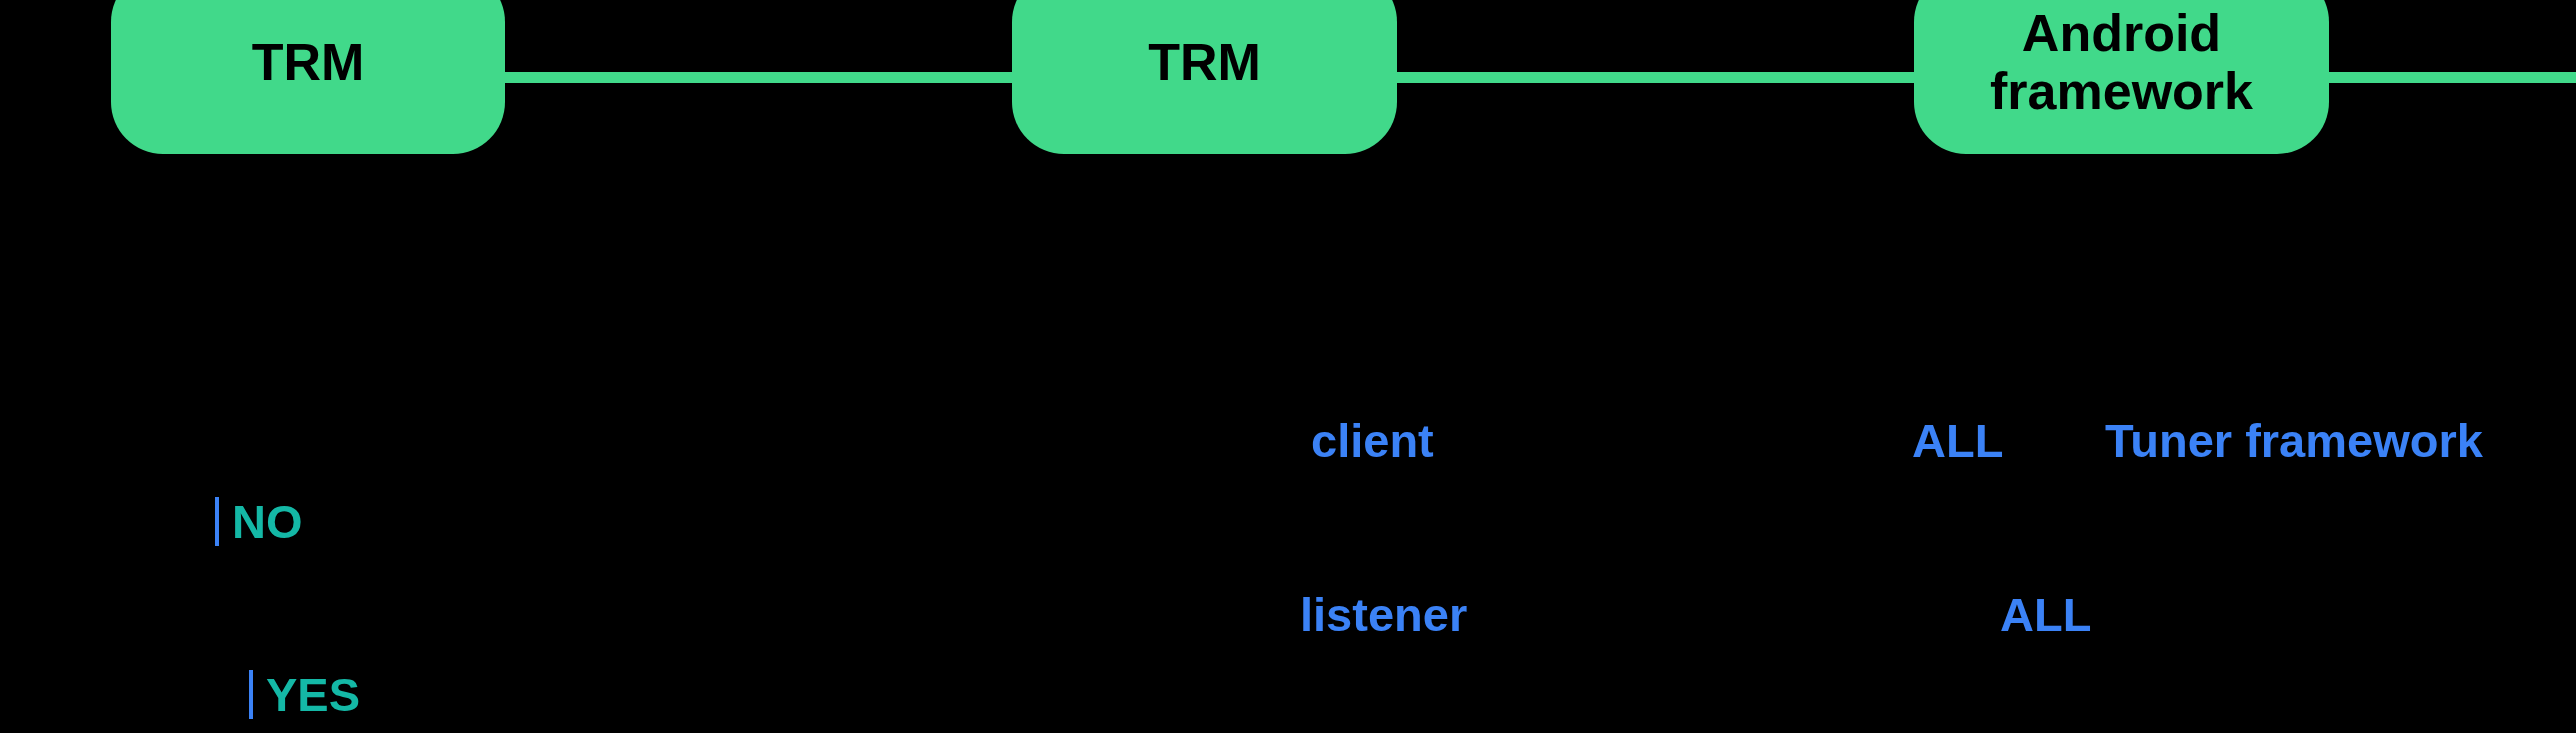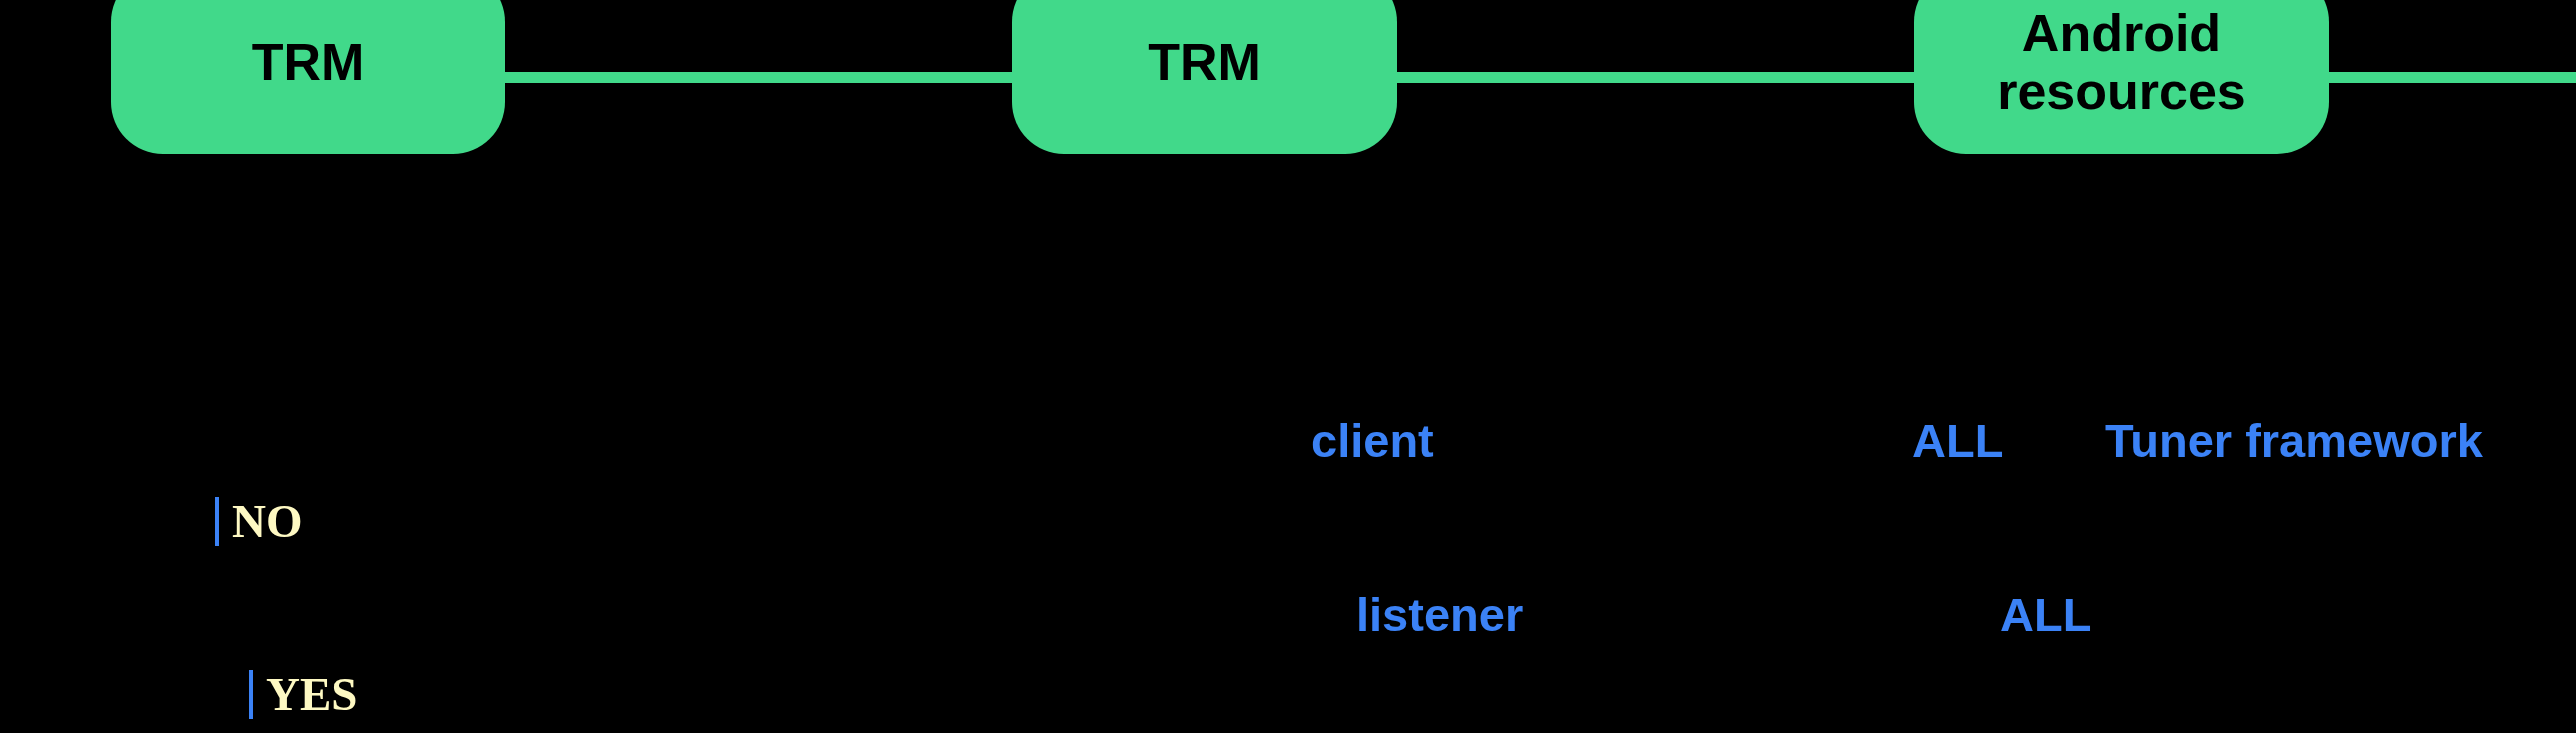--- a/index.html
+++ b/index.html
@@ -64,22 +64,22 @@
     gap: 13.4px;
     white-space: nowrap;
   }
   .cond-rule {
     display: block;
     width: 3.6px;
     height: 49px;
     background: #3B82F6;
   }
   .cond-label {
-    color: #fef9c3;
-    font-family: Liberation Serif, serif;
+    color: #14b8a6;
+    font-family: Liberation Sans, sans-serif;
     font-weight: bold;
     font-size: 47px;
     line-height: 1;
   }
 </style>
 </head>
 <body>
 
 <div id="canvas">
 
@@ -90,35 +90,35 @@
   <div class="node" style="left:111px; top:-30px; width:394px; height:184px;">
     <span class="node-label">TRM</span>
   </div>
 
   <div class="node" style="left:1012px; top:-30px; width:385px; height:184px;">
     <span class="node-label">TRM</span>
   </div>
 
   <div class="node" style="left:1914px; top:-30px; width:415px; height:184px;">
     <span class="node-label">Android
-resources</span>
+framework</span>
   </div>
 
   <div class="msg" style="left:1311px; top:417px;">client</div>
 
   <div class="msg" style="left:1912px; top:417px;">ALL</div>
 
   <div class="msg" style="left:2105px; top:417px;">Tuner framework</div>
 
   <div class="cond" style="left:215px; top:497px;">
     <span class="cond-rule"></span>
     <span class="cond-label">NO</span>
   </div>
 
-  <div class="msg" style="left:1356px; top:591px;">listener</div>
+  <div class="msg" style="left:1300px; top:591px;">listener</div>
 
   <div class="msg" style="left:2000px; top:591px;">ALL</div>
 
   <div class="cond" style="left:215px; top:670px;margin-left:34px;">
     <span class="cond-rule"></span>
     <span class="cond-label">YES</span>
   </div>
 
 </div>
 

